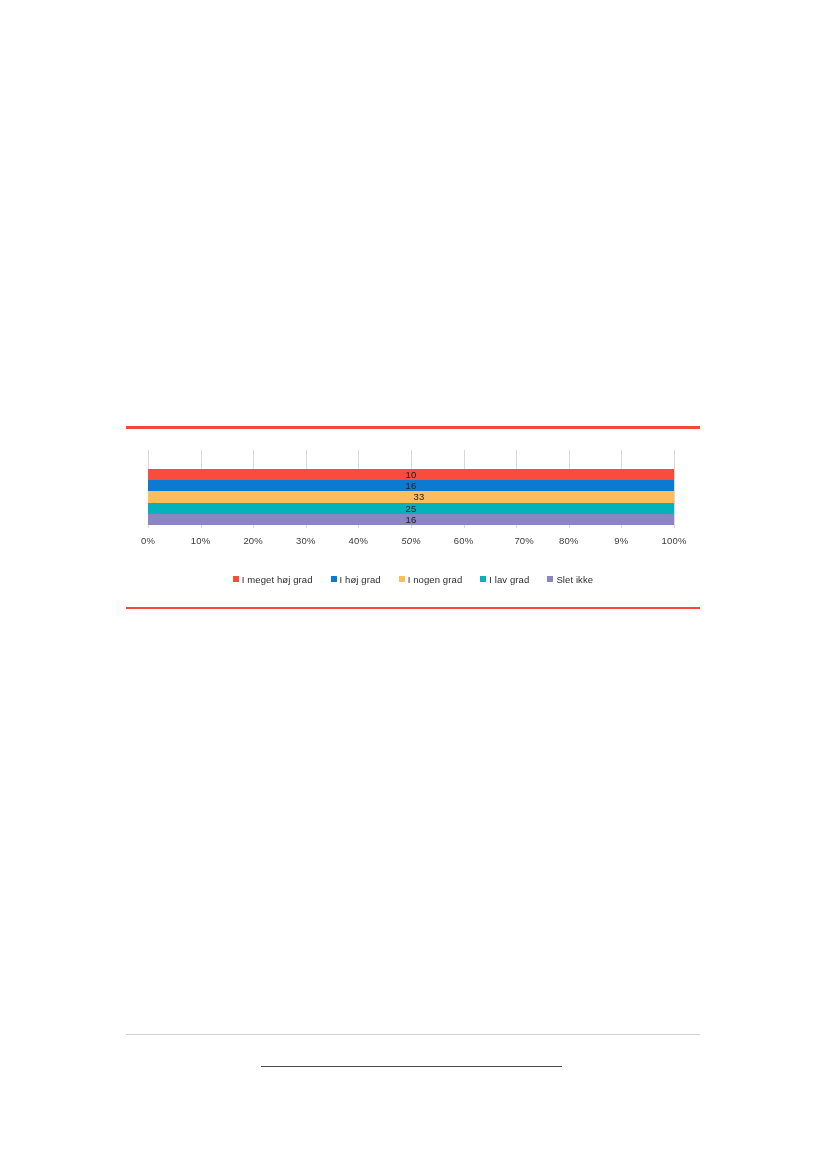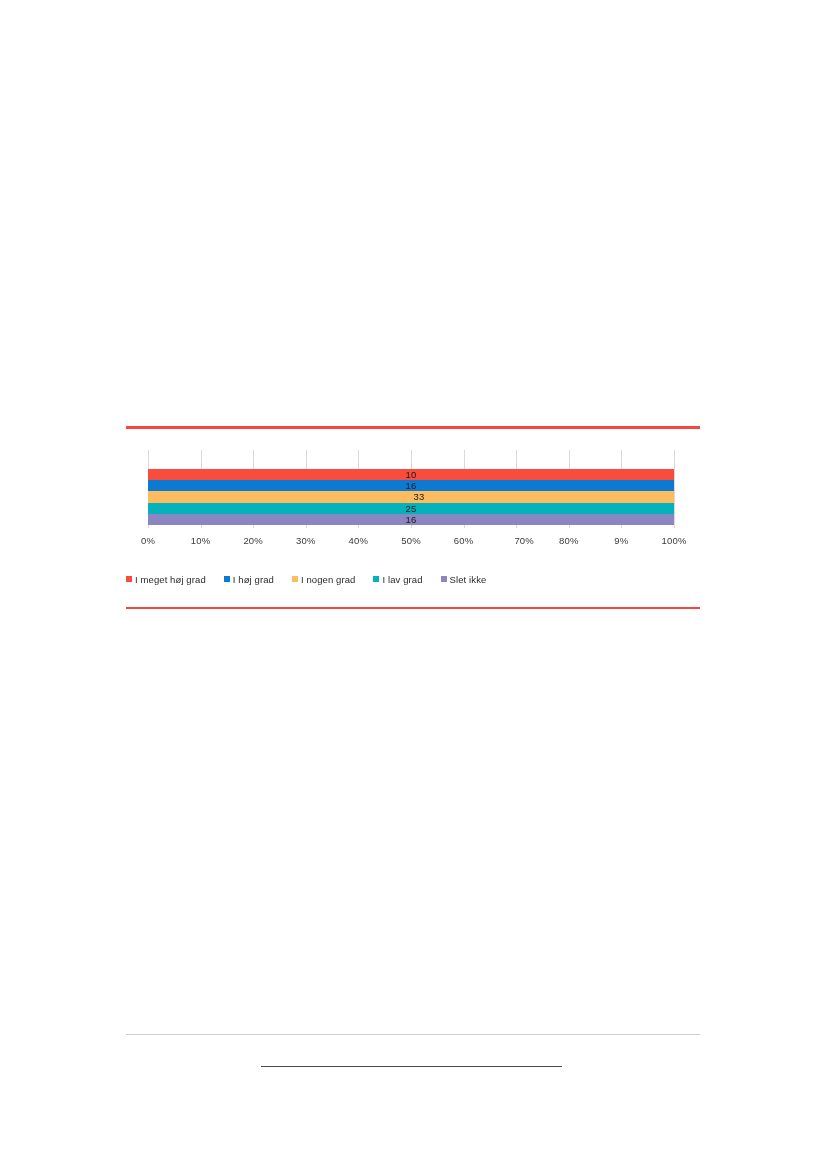--- a/index.html
+++ b/index.html
@@ -113,21 +113,21 @@
     letter-spacing: .2px;
   }
 
   
   .legend {
     position: absolute;
     left: 0;
     top: 145px;          
     width: 100%;
     display: flex;
-    justify-content: flex-start;
+    justify-content: center;
     align-items: center;
     gap: 18px;
   }
 
   .legend-item {
     display: flex;
     align-items: center;
     gap: 3px;
     white-space: nowrap;
   }
@@ -207,21 +207,21 @@
             </div>
           </div>
       </div>
 
       <div class="axis">
           <span class="tick" style="left: 0%;">0%</span>
           <span class="tick" style="left: 10%;">10%</span>
           <span class="tick" style="left: 20%;">20%</span>
           <span class="tick" style="left: 30%;">30%</span>
           <span class="tick" style="left: 40%;">40%</span>
-          <span class="tick" style="left: 50%;">50%</span>
+          <span class="tick" style="left: 50%; font-style: italic;">50%</span>
           <span class="tick" style="left: 60%;">60%</span>
           <span class="tick" style="left: 70%; margin-left: 8px;">70%</span>
           <span class="tick" style="left: 80%;">80%</span>
           <span class="tick" style="left: 90%;">9%</span>
           <span class="tick" style="left: 100%;">100%</span>
         </div>
 
       <div class="legend">
           <div class="legend-item">
             <span class="legend-swatch" style="background: rgb(248, 76, 60);"></span>

